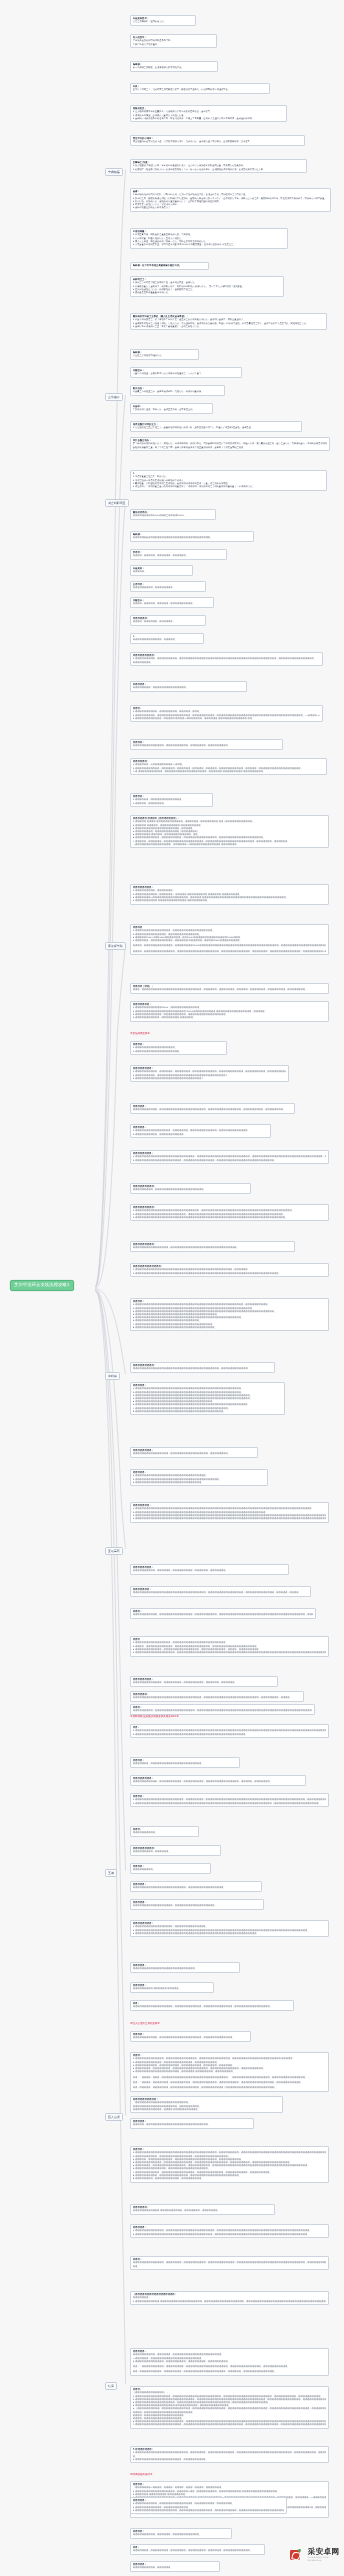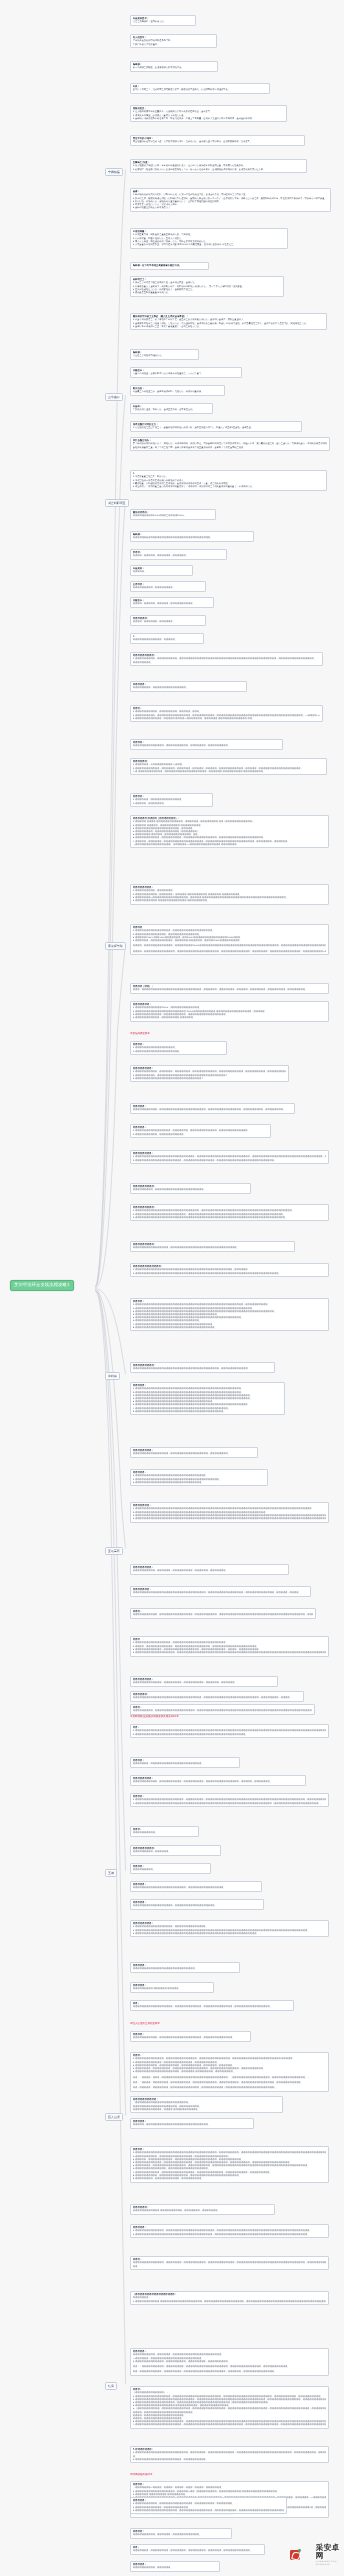--- a/index.html
+++ b/index.html
@@ -83,21 +83,21 @@
     color:#e0607a;
     font-weight:bold;
     white-space:nowrap;
   }
 
   
   .watermark{
     position:absolute;
     right:5.5px; bottom:11px;
     width:50px; height:20.7px;
-    display:flex; align-items:center; gap:16px;
+    display:flex; align-items:center; gap:8px;
     opacity:.92;
   }
   .wm-stamp{
     width:10.3px;height:10.3px;
     background:#cf2b1f;
     border-radius:1.4px;
     position:relative;
     flex:0 0 auto;
   }
   .wm-stamp:after{

